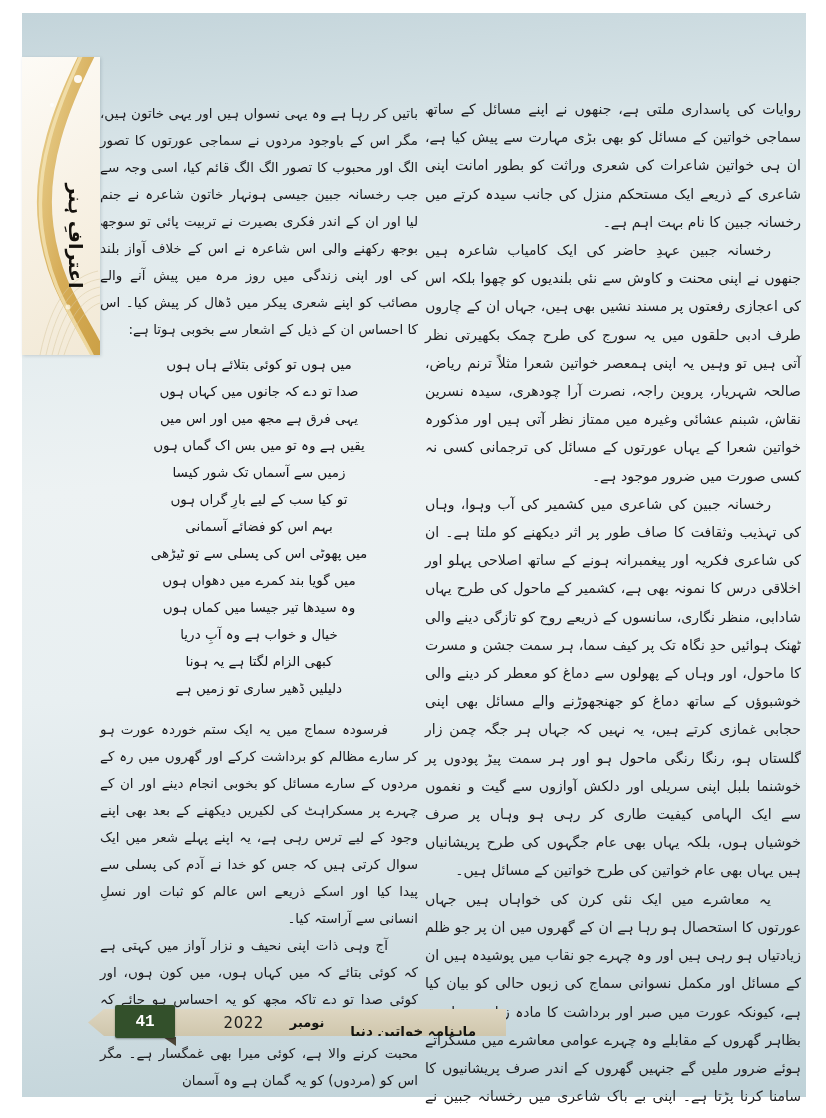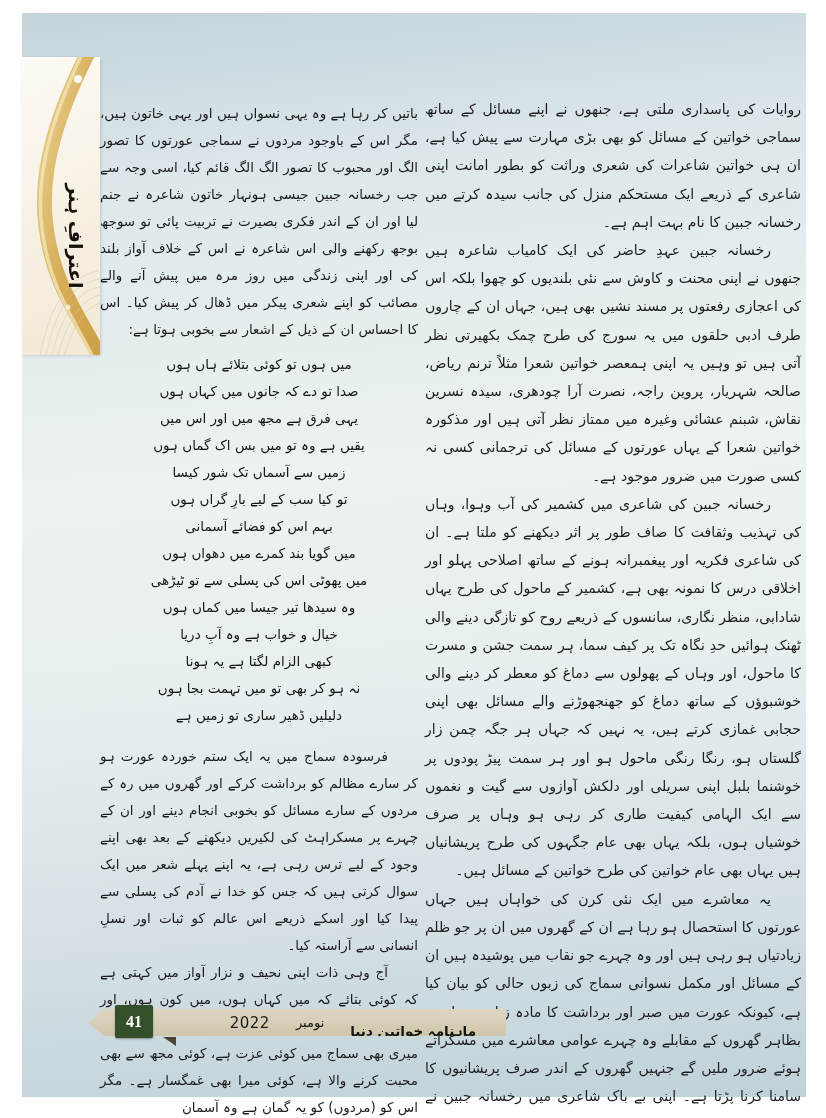--- a/index.html
+++ b/index.html
@@ -34,29 +34,29 @@
            white-space:nowrap; }
   
   .footer-ribbon {
     position:absolute; left:66px; top:996px; width:418px; height:27px;
     background:linear-gradient(180deg,#ded6c1,#cfc6ac);
     clip-path:polygon(0 50%, 16px 0, 100% 0, 100% 100%, 16px 100%);
     display:flex; flex-direction:row; direction:rtl; align-items:center;
     gap:26px; padding:0 30px 0 24px; font-size:13px; color:#14140f;
   }
   .footer-ribbon .mag   { font-weight:bold; font-size:13.5px;margin-top:17px; }
-  .footer-ribbon .month { font-weight:normal; font-size:13px; }
+  .footer-ribbon .month { font-weight:bold; font-size:13px; }
   .footer-ribbon .year  { font-weight:normal; font-size:15px; color:#1c1c1c;
                           font-family:"DejaVu Sans", sans-serif; letter-spacing:.5px; }
   .page-num {
-    position:absolute; left:93px; top:992px; width:38px; height:33px;
+    position:absolute; left:93px; top:992px; width:60px; height:33px;
     background:#33502b; color:#ffffff; font-weight:bold; font-size:16px;
     display:flex; align-items:center; justify-content:center;
     border-radius:2px; box-shadow:0 1px 2px rgba(0,0,0,.35);
-    font-family:Liberation Serif, serif;
+    font-family:Liberation Mono, monospace;
   }
   .fold {
     position:absolute; left:141px; top:1024px; width:0; height:0;
     border-top:9px solid #4c4537; border-left:13px solid transparent;
   }
 </style>
 </head>
 <body>
 
 <div class="page">
@@ -97,26 +97,25 @@
   <div class="col col-left">
     <p>باتیں کر رہا ہے وہ یہی نسواں ہیں اور یہی خاتون ہیں، مگر اس کے باوجود مردوں نے سماجی عورتوں کا تصور الگ اور محبوب کا تصور الگ الگ قائم کیا، اسی وجہ سے جب رخسانہ جبین جیسی ہونہار خاتون شاعرہ نے جنم لیا اور ان کے اندر فکری بصیرت نے تربیت پائی تو سوجھ بوجھ رکھنے والی اس شاعرہ نے اس کے خلاف آواز بلند کی اور اپنی زندگی میں روز مرہ میں پیش آنے والے مصائب کو اپنے شعری پیکر میں ڈھال کر پیش کیا۔ اس کا احساس ان کے ذیل کے اشعار سے بخوبی ہوتا ہے:</p>
     <div class="poem">
         <div class="verse">میں ہوں تو کوئی بتلائے ہاں ہوں</div>
         <div class="verse">صدا تو دے کہ جانوں میں کہاں ہوں</div>
         <div class="verse">یہی فرق ہے مجھ میں اور اس میں</div>
         <div class="verse">یقیں ہے وہ تو میں بس اک گماں ہوں</div>
         <div class="verse">زمیں سے آسماں تک شور کیسا</div>
         <div class="verse">تو کیا سب کے لیے بارِ گراں ہوں</div>
         <div class="verse">بہم اس کو فضائے آسمانی</div>
+        <div class="verse">میں پھوٹی اس کی پسلی سے تو ٹیڑھی</div>
         <div class="verse">میں گویا بند کمرے میں دھواں ہوں</div>
-        <div class="verse">میں پھوٹی اس کی پسلی سے تو ٹیڑھی</div>
         <div class="verse">وہ سیدھا تیر جیسا میں کماں ہوں</div>
         <div class="verse">خیال و خواب ہے وہ آبِ دریا</div>
         <div class="verse">کبھی الزام لگتا ہے یہ ہونا</div>
-        <div class="verse">نہ ہو کر بھی تو میں تہمت بجا ہوں</div>
         <div class="verse">دلیلیں ڈھیر ساری تو زمیں ہے</div>
       </div>
     <p class="indent">فرسودہ سماج میں یہ ایک ستم خوردہ عورت ہو کر سارے مظالم کو برداشت کرکے اور گھروں میں رہ کے مردوں کے سارے مسائل کو بخوبی انجام دینے اور ان کے چہرے پر مسکراہٹ کی لکیریں دیکھنے کے بعد بھی اپنے وجود کے لیے ترس رہی ہے، یہ اپنے پہلے شعر میں ایک سوال کرتی ہیں کہ جس کو خدا نے آدم کی پسلی سے پیدا کیا اور اسکے ذریعے اس عالم کو ثبات اور نسلِ انسانی سے آراستہ کیا۔</p>
     <p class="indent">آج وہی ذات اپنی نحیف و نزار آواز میں کہتی ہے کہ کوئی بتائے کہ میں کہاں ہوں، میں کون ہوں، اور کوئی صدا تو دے تاکہ مجھ کو یہ احساس ہو جائے کہ میری بھی سماج میں کوئی عزت ہے، کوئی مجھ سے بھی محبت کرنے والا ہے، کوئی میرا بھی غمگسار ہے۔ مگر اس کو (مردوں) کو یہ گمان ہے وہ آسمان</p>
   </div>
 
   <div class="footer-ribbon">
     <span class="mag">ماہنامہ خواتین دنیا</span>
     <span class="month">نومبر</span>
     <span class="year" dir="ltr">2022</span>

